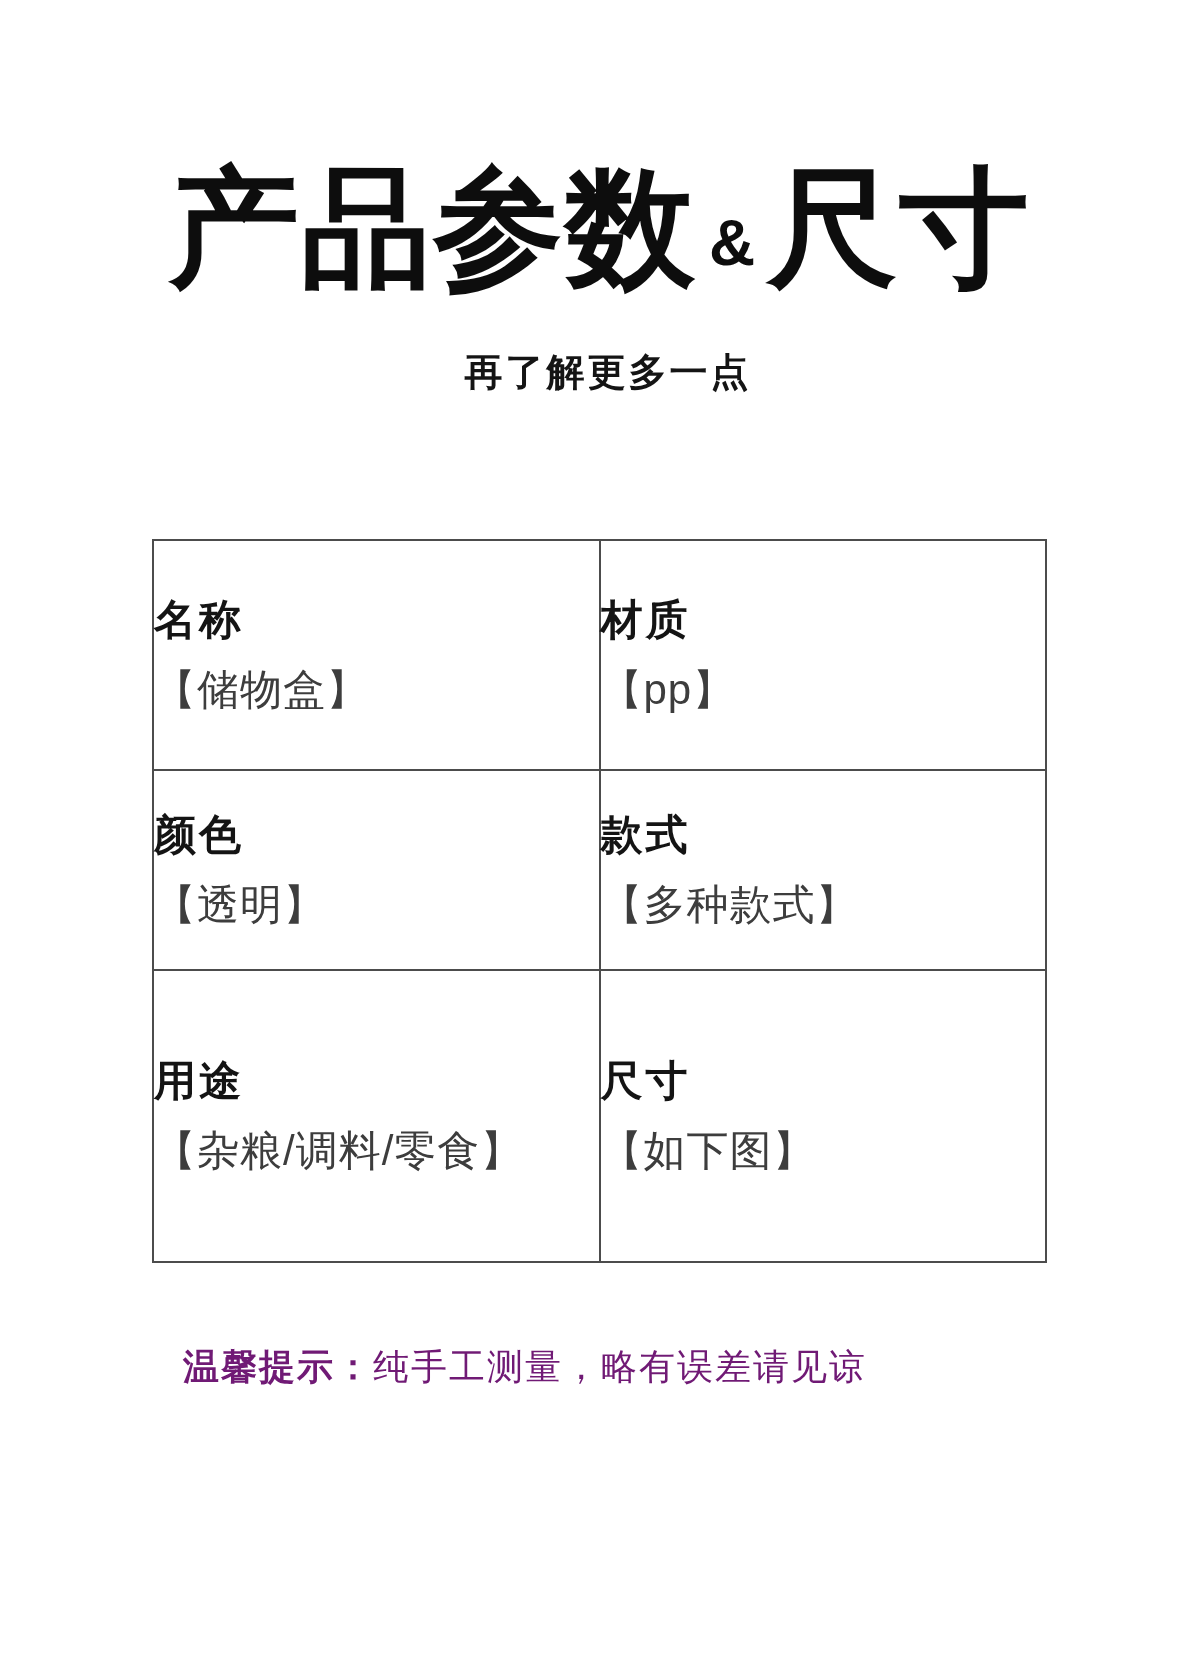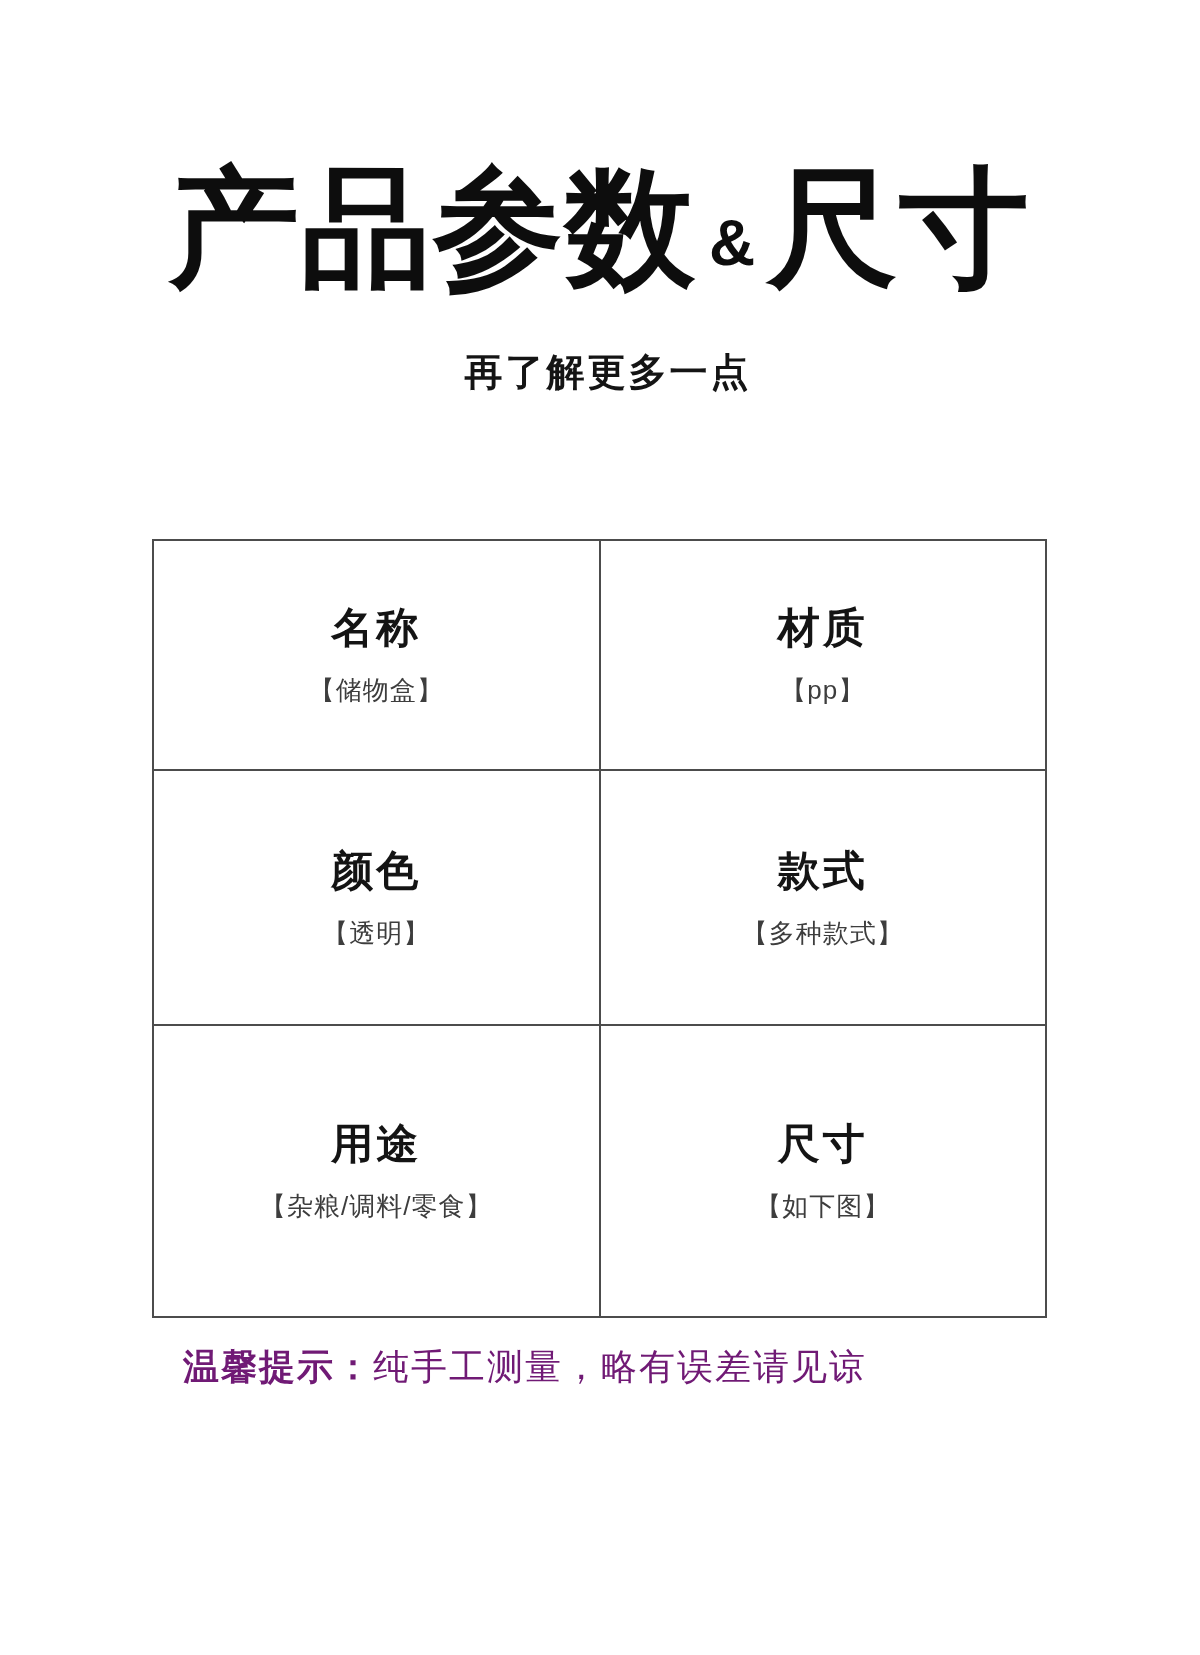--- a/index.html
+++ b/index.html
@@ -57,37 +57,37 @@
     position: absolute;
     top: 539px;
     left: 152px;
     width: 895px;
     border-collapse: collapse;
     table-layout: fixed;
   }
   .spec-table td {
     width: 50%;
     border: 2px solid #4c4c4c;
-    text-align: center;
+    text-align: left;
     vertical-align: middle;
     background: #ffffff;
   }
   .spec-table tr.row-1 td { height: 230px; }
-  .spec-table tr.row-2 td { height: 255px; margin-left: 10px; }
+  .spec-table tr.row-2 td { height: 200px; margin-left: 10px; }
   .spec-table tr.row-3 td { height: 292px; }
   .cell-label {
     font-size: 42px;
     font-weight: 700;
     color: #141414;
     line-height: 1;
     margin-bottom: 28px;
     letter-spacing: 3px;
   }
   .cell-value {
-    font-size: 26px;
+    font-size: 42px;
     font-weight: 400;
     color: #3d3d3d;
     line-height: 1;
     letter-spacing: 1px;
   }
 
   
   .note {
     position: absolute;
     top: 1342px;

